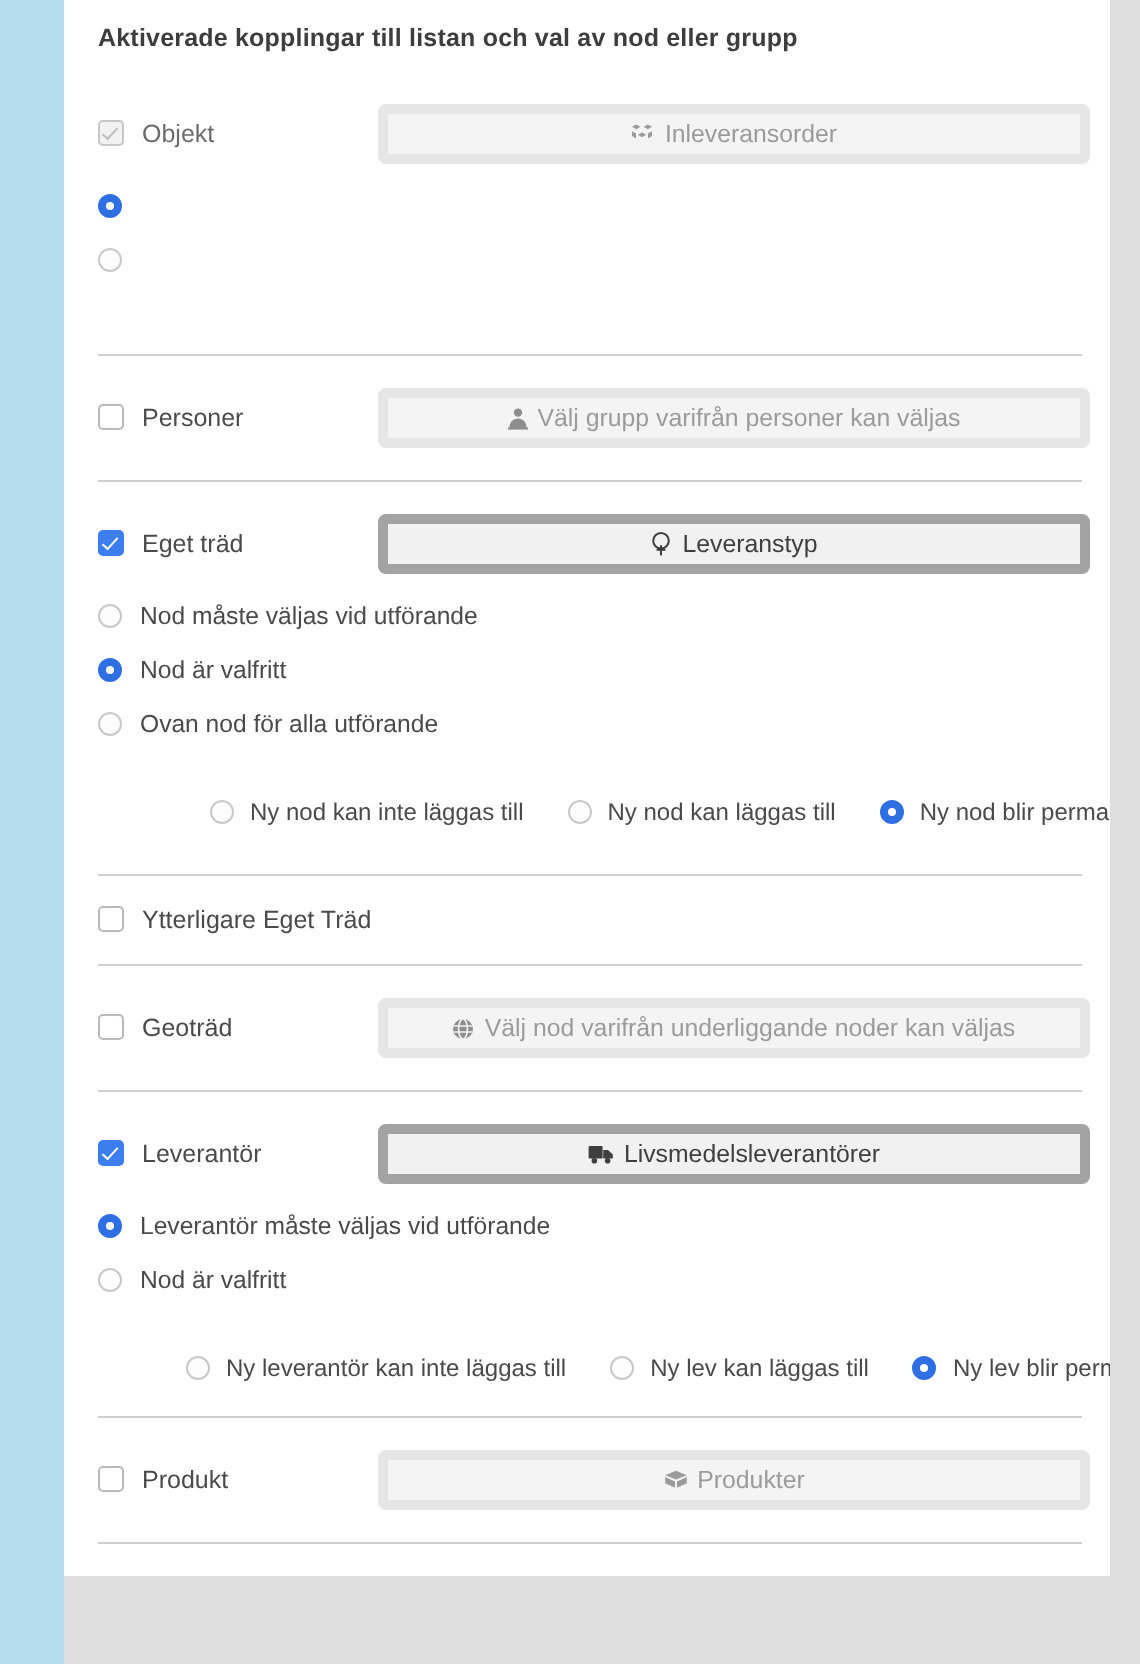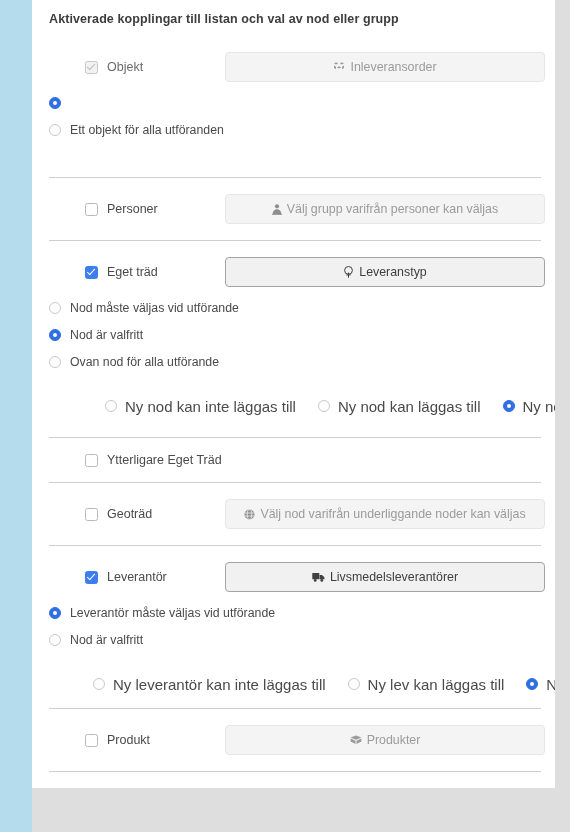--- a/index.html
+++ b/index.html
@@ -67,23 +67,22 @@
     min-height: 26px;
     padding: 0 0 0 6px;
   }
   .row-main {
     height: 44px;
   }
   .label-col {
     width: 140px;
     flex: 0 0 140px;
     display: flex;
-    align-items: center;
+    align-items: flex-start;
     gap: 9px;
-    margin-left: 36px;
   }
   .ctrl-col {
     flex: 1 1 auto;
     display: flex;
     align-items: center;
   }
 
   
   .cb {
     width: 13px;
@@ -174,28 +173,28 @@
     gap: 0;
   }
   .subradio {
     display: flex;
     align-items: center;
     gap: 8px;
     margin-right: 22px;
     cursor: pointer;
   }
   .subradio:last-child { margin-right: 0; }
-  .subradio .rd-label { font-size: 15px; }
+  .subradio .rd-label { font-size: 12px; }
 
   
   .btn {
     box-sizing: border-box;
     width: 100%;
     height: 30px;
-    border: 1px solid #a3a3a3;
+    border: 5px solid #a3a3a3;
     border-radius: 4px;
     background: #f1f1f1;
     display: flex;
     align-items: center;
     justify-content: center;
     gap: 5px;
     font-size: 12.4px;
     color: #3f3f3f;
     cursor: pointer;
     user-select: none;
@@ -256,21 +255,20 @@
           <span class="btn-text">Inleveransorder</span>
         </div>
       </div>
     </div>
 
     <div class="radio-row">
       <span class="rd on"></span>
     </div>
     <div class="radio-row">
       <span class="rd"></span>
-      <span class="rd-label">Ett objekt för alla utföranden</span>
     </div>
 
     <div class="gap-lg"></div>
     <div class="divider"></div>
     <div class="gap-sm"></div>
 
     <div class="row row-main">
       <div class="label-col">
         <div class="cb"></div>
         <span class="cb-label">Personer</span>

